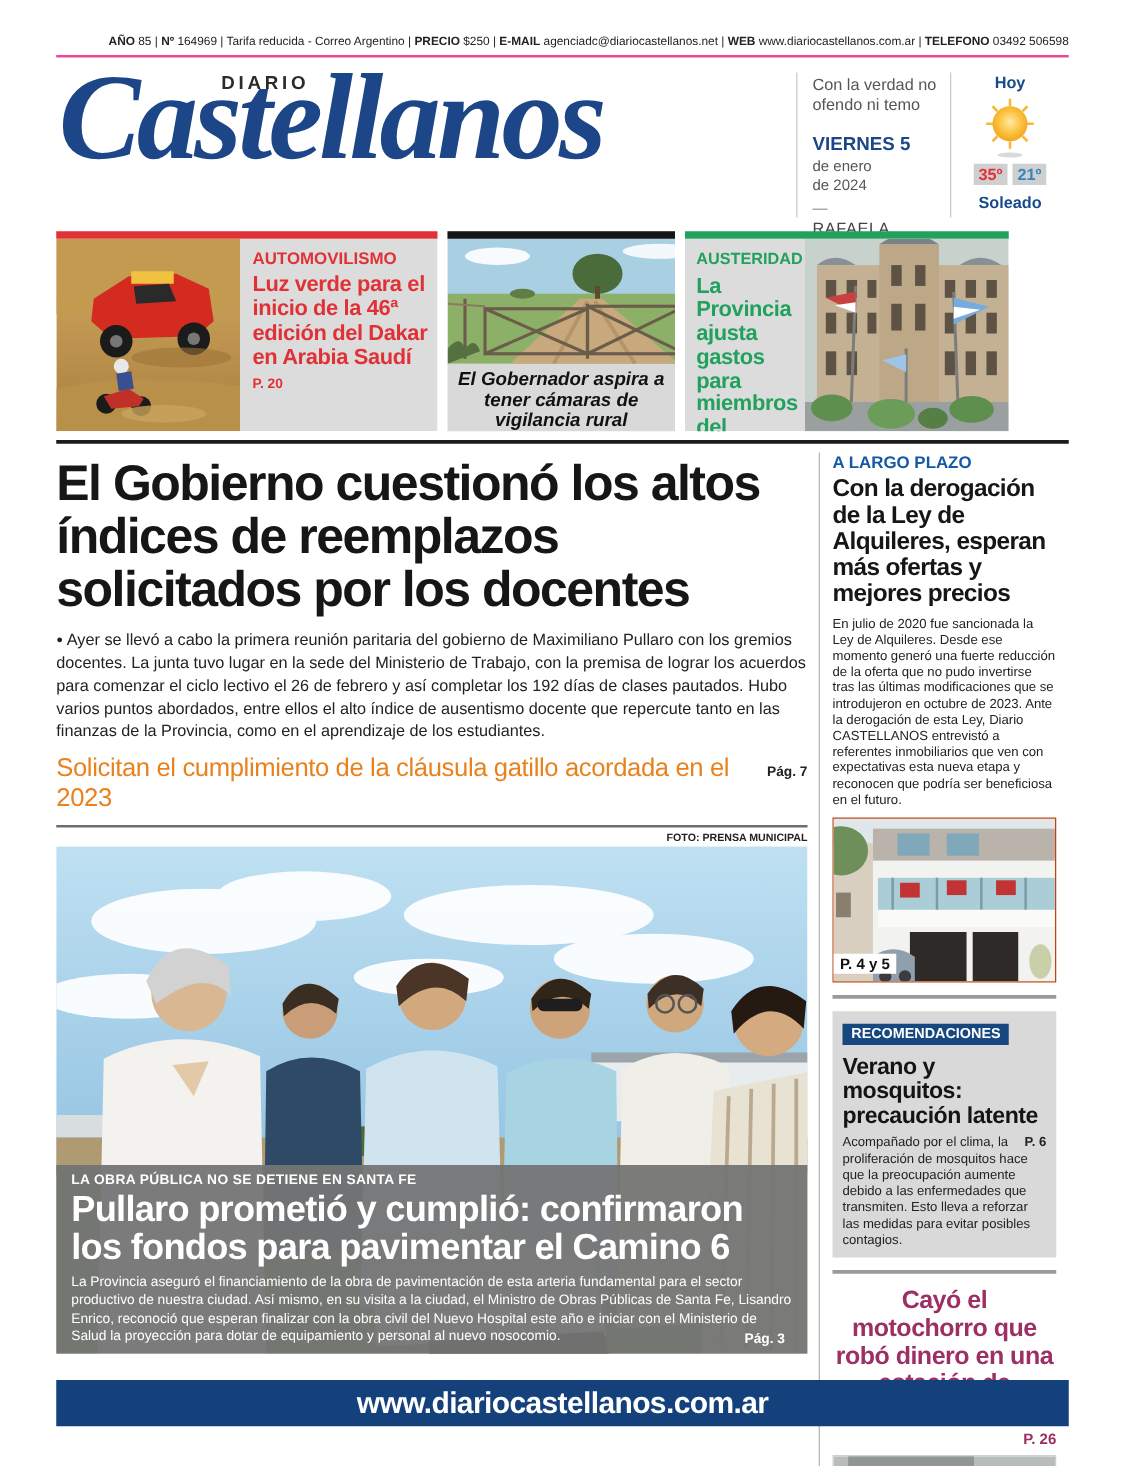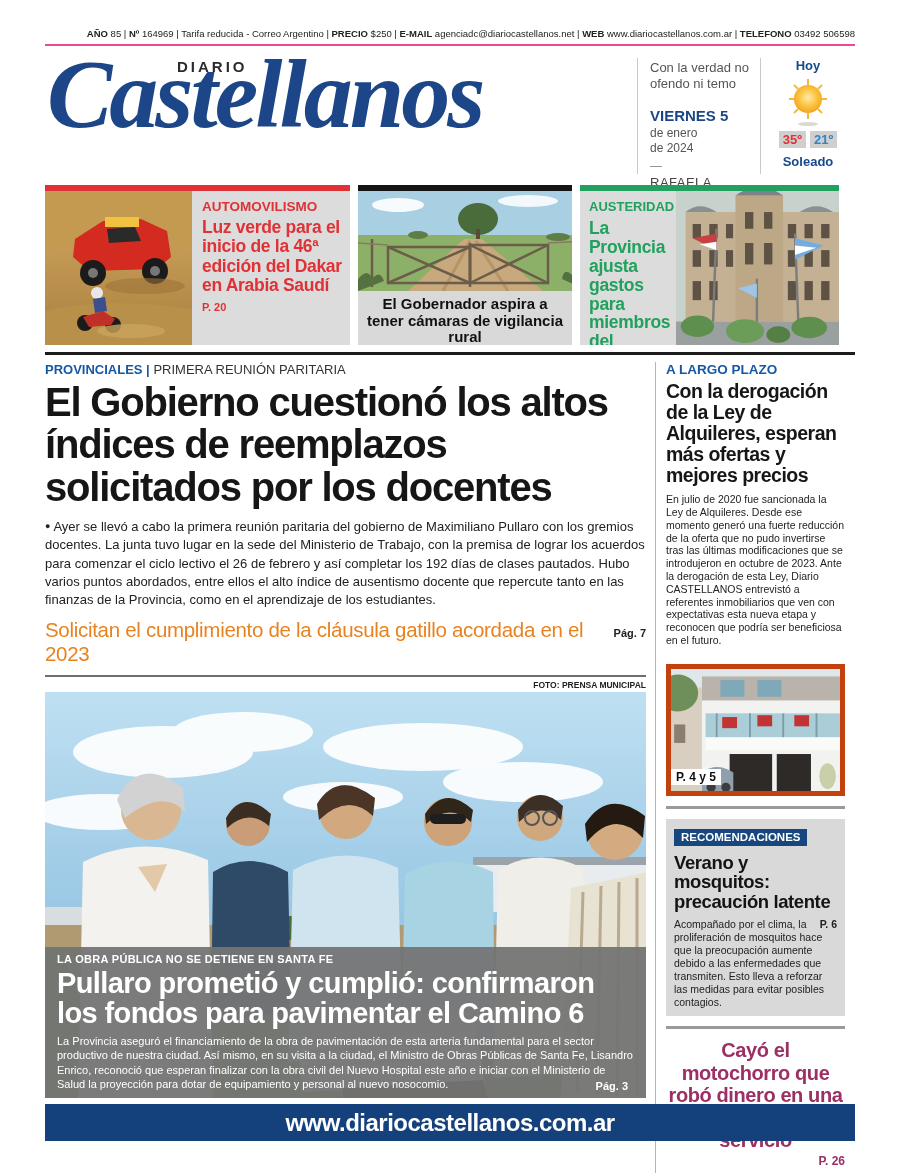--- a/index.html
+++ b/index.html
@@ -42,21 +42,21 @@
   .w-cond { margin-top:6px; font-size:13px; font-weight:bold; color:#164a8c; }
   
   .promos { position:absolute; top:185px; left:45px; width:810px; height:160px; display:flex; gap:8px; }
   .promo { position:relative; overflow:hidden; }
   .promo1 { width:305px; border-top:6px solid #e03236; display:flex; }
   .promo1 .ph { width:147px; height:154px; }
   .promo1 .txt { flex:1; background:#dcdcdc; padding:8px 8px 6px 10px; }
   .p-kicker-red { color:#e03236; font-weight:bold; font-size:13.5px; }
   .p-title-red { color:#e03236; font-weight:bold; font-size:17.5px; line-height:1.1; margin-top:4px; letter-spacing:-.3px; }
   .p-page-red { color:#e03236; font-weight:bold; font-size:11px; margin-top:6px; }
-  .promo2 { width:214px; border-top:6px solid #151515; background:#d9d9d9; }
+  .promo2 { width:182px; border-top:6px solid #151515; background:#d9d9d9;font-style:italic; }
   .promo2 .ph { width:230px; height:100px; }
   .promo2 .cap { text-align:center; font-weight:bold; font-size:15px; line-height:1.1; padding:5px 6px 0; color:#111; }
   .promo2 .pg { text-align:right; font-weight:bold; font-size:11px; padding:0 8px; color:#111; }
   .promo3 { width:259px; border-top:6px solid #21a15d; display:flex; }
   .promo3 .txt { width:96px; background:#dcdcdc; padding:8px 6px 6px 9px; }
   .promo3 .ph { flex:1; height:154px; }
   .p-kicker-green { color:#21a15d; font-weight:bold; font-size:13px; }
   .p-title-green { color:#21a15d; font-weight:bold; font-size:17.5px; line-height:1.08; margin-top:5px; letter-spacing:-.3px; }
   .p-page-green { color:#21a15d; font-weight:bold; font-size:11px; margin-top:10px; }
   .ph svg { display:block; width:100%; height:100%; }
@@ -86,21 +86,21 @@
   }
   .band-kicker { font-size:11px; font-weight:bold; letter-spacing:.3px; }
   .band-headline { font-size:29px; font-weight:bold; line-height:1.05; letter-spacing:-.6px; margin:3px 0 5px; }
   .band-body { font-size:11px; line-height:1.3; }
   .band-page { position:absolute; right:18px; bottom:6px; font-size:11px; font-weight:bold; }
   
   .right-col { width:189px; padding-left:10px; }
   .r-kicker { font-size:13.5px; font-weight:bold; color:#1558a6; }
   .r-headline { font-size:19.5px; font-weight:bold; line-height:1.08; letter-spacing:-.5px; color:#161616; margin:4px 0 7px; }
   .r-body { font-size:10.5px; line-height:1.22; color:#222; }
-  .r-photo { position:relative; margin-top:17px; height:132px; border:5px solid #c2410c; }
+  .r-photo { position:relative; margin-top:7px; height:132px; border:1px solid #c2410c; }
   .r-photo svg { display:block; width:100%; height:100%; }
   .r-photo-pg { position:absolute; left:0; bottom:6px; background:#fff; font-size:12px; font-weight:bold; padding:1px 5px; color:#111; }
   .r-div { height:3px; background:#9a9a9a; margin:10px 0; }
   .gray-panel { background:#d9d9d9; padding:8px 8px 7px; }
   .badge { display:inline-block; background:#17477f; color:#fff; font-weight:bold; font-size:11.5px; padding:2px 7px 3px; }
   .g-headline { font-size:18.5px; font-weight:bold; line-height:1.05; letter-spacing:-.4px; margin:7px 0 7px; color:#141414; }
   .g-body { font-size:10.5px; line-height:1.24; color:#222; }
   .g-body .pg { font-weight:bold; float:right; }
   .moto-head { text-align:center; color:#9c2f63; font-size:20px; font-weight:bold; line-height:1.12; letter-spacing:-.4px; }
   .moto-page { text-align:right; color:#9c2f63; font-size:12px; font-weight:bold; margin-top:3px; }
@@ -300,23 +300,20 @@
         </svg>
       </div>
     </div>
   </div>
 
   <div class="rule-black"></div>
 
   <div class="main">
 
     <div class="left-col">
-      <div class="kicker-row">
-        <span class="sec">PROVINCIALES |</span><span> PRIMERA REUNIÓN PARITARIA</span>
-      </div>
       <div class="headline">El Gobierno cuestionó los altos índices de reemplazos solicitados por los docentes</div>
       <div class="lede">
         <span class="bullet">●</span><span>Ayer se llevó a cabo la primera reunión paritaria del gobierno de Maximiliano Pullaro con los gremios docentes. La junta tuvo lugar en la sede del Ministerio de Trabajo, con la premisa de lograr los acuerdos para comenzar el ciclo lectivo el 26 de febrero y así completar los 192 días de clases pautados. Hubo varios puntos abordados, entre ellos el alto índice de ausentismo docente que repercute tanto en las finanzas de la Provincia, como en el aprendizaje de los estudiantes.</span>
       </div>
       <div class="subhead-row">
         <div class="subhead">Solicitan el cumplimiento de la cláusula gatillo acordada en el 2023</div>
         <div class="subhead-page">Pág. 7</div>
       </div>
       <div class="rule-gray"></div>
       <div class="credit">FOTO: PRENSA MUNICIPAL</div>

